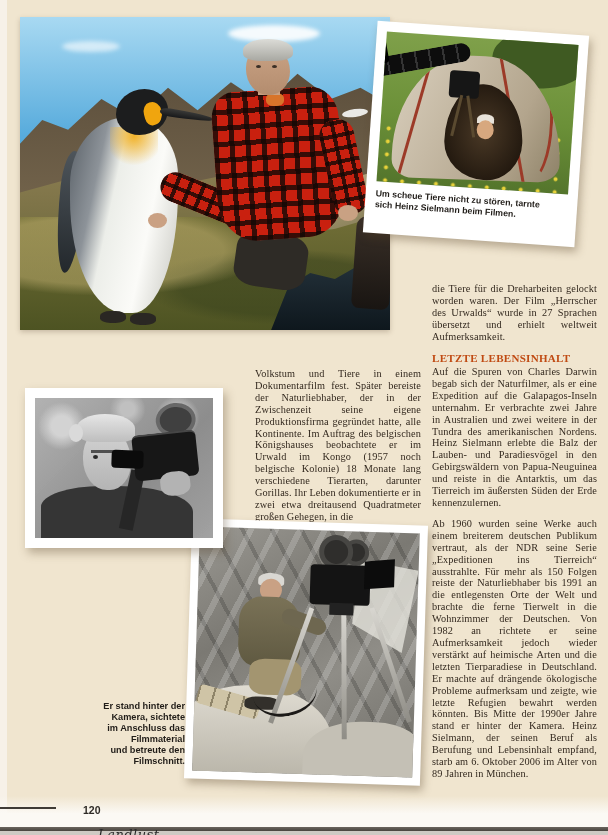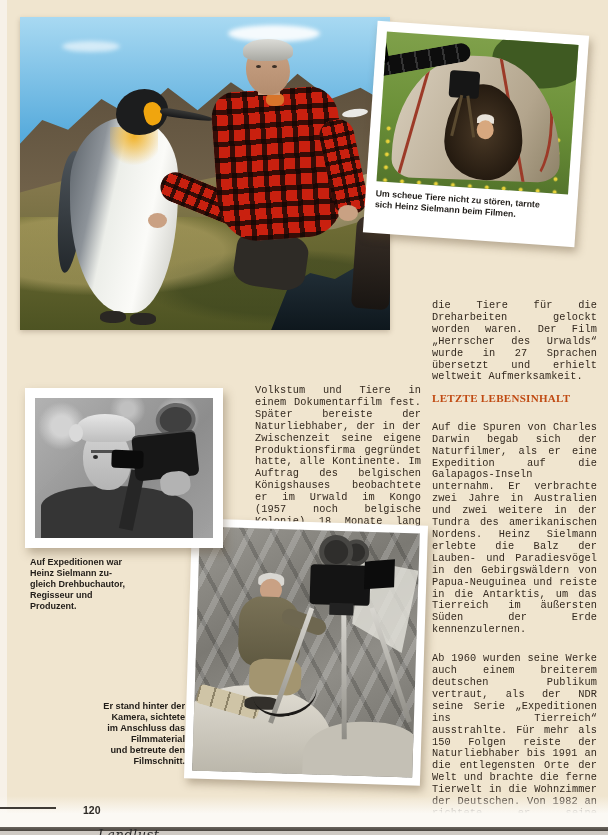--- a/index.html
+++ b/index.html
@@ -2,21 +2,21 @@
 <html lang="de"><head>
 <meta charset="utf-8">
 <style>
   html,body{margin:0;padding:0;background:#777;}
   .page{position:relative;width:608px;height:835px;margin:0 auto;background:#f0e5cf;overflow:hidden;
         font-family:"Liberation Serif","DejaVu Serif",serif;}
   .abs{position:absolute;}
   
   .col{font:10.3px/11.9px "Liberation Serif","DejaVu Serif",serif;color:#33291f;
        text-align:justify;letter-spacing:.1px;hyphens:auto;-webkit-hyphens:auto;}
-  .col p{margin:17px 0 9px 0;font-family:Liberation Mono, monospace;}
+  .col p{margin:0 0 9px 0;}
   .col h3{margin:2px 0 2px 0;font:600 11px/12.5px "Liberation Serif","DejaVu Serif",serif;
           color:#c04a12;letter-spacing:.3px;}
   
   .cap{font:bold 9.2px/11px "Liberation Sans","DejaVu Sans",sans-serif;color:#211d19;white-space:pre-line;}
   
   .card{background:#fff;box-shadow:3px 5px 9px rgba(80,60,35,.35);}
   .scene{position:relative;overflow:hidden;}
   .footer-num{font:bold 10.5px/12px "Liberation Sans","DejaVu Sans",sans-serif;color:#2e2b27;margin-left:20px;}
   .footer-logo{font:italic 13px/14px "DejaVu Serif","Liberation Serif",serif;color:#2a2a2a;letter-spacing:.5px;}
 </style>
@@ -165,25 +165,20 @@
       <div class="abs" style="left:78px;top:57px;width:5px;height:4px;background:#2d2b28;border-radius:50%;"></div>
       <div class="abs" style="right:2px;top:6px;width:86px;height:96px;transform:rotate(-6deg);">
         <div class="abs" style="left:34px;top:0;width:40px;height:34px;background:#454340;border:4px solid #6b6966;border-radius:50%;box-sizing:border-box;"></div>
         <div class="abs" style="left:8px;top:28px;width:64px;height:44px;background:#1d1c1b;border-radius:6px;border-top:2px solid #4a4947;"></div>
         <div class="abs" style="left:-14px;top:42px;width:32px;height:18px;background:#111;border-radius:4px;transform:rotate(8deg);"></div>
         <div class="abs" style="left:32px;top:68px;width:30px;height:24px;background:#b4b0aa;border-radius:40%;"></div>
       </div>
     </div>
   </div>
 
-  <div class="abs cap" style="left:30px;top:557px;width:145px;font-size:9px;">Auf Expeditionen war
-Heinz Sielmann zu-
-gleich Drehbuchautor,
-Regisseur und
-Produzent.</div>
 
   <div class="abs" style="left:0;top:796px;width:608px;height:39px;background:linear-gradient(180deg,rgba(251,249,244,0) 0,#fbf9f4 45%);"></div>
   <div class="abs" style="left:0;top:827px;width:608px;height:4px;background:linear-gradient(#6a655e,#49443e);"></div>
   <div class="abs" style="left:0;top:831px;width:608px;height:4px;background:#cfcac4;"></div>
 
   <div class="abs" style="left:0;top:807px;width:56px;height:2px;background:#3f3b36;"></div>
   <div class="abs footer-num" style="left:63px;top:804px;">120</div>
   <div class="abs footer-logo" style="left:98px;top:828px;">Landlust</div>
 
 </div>

